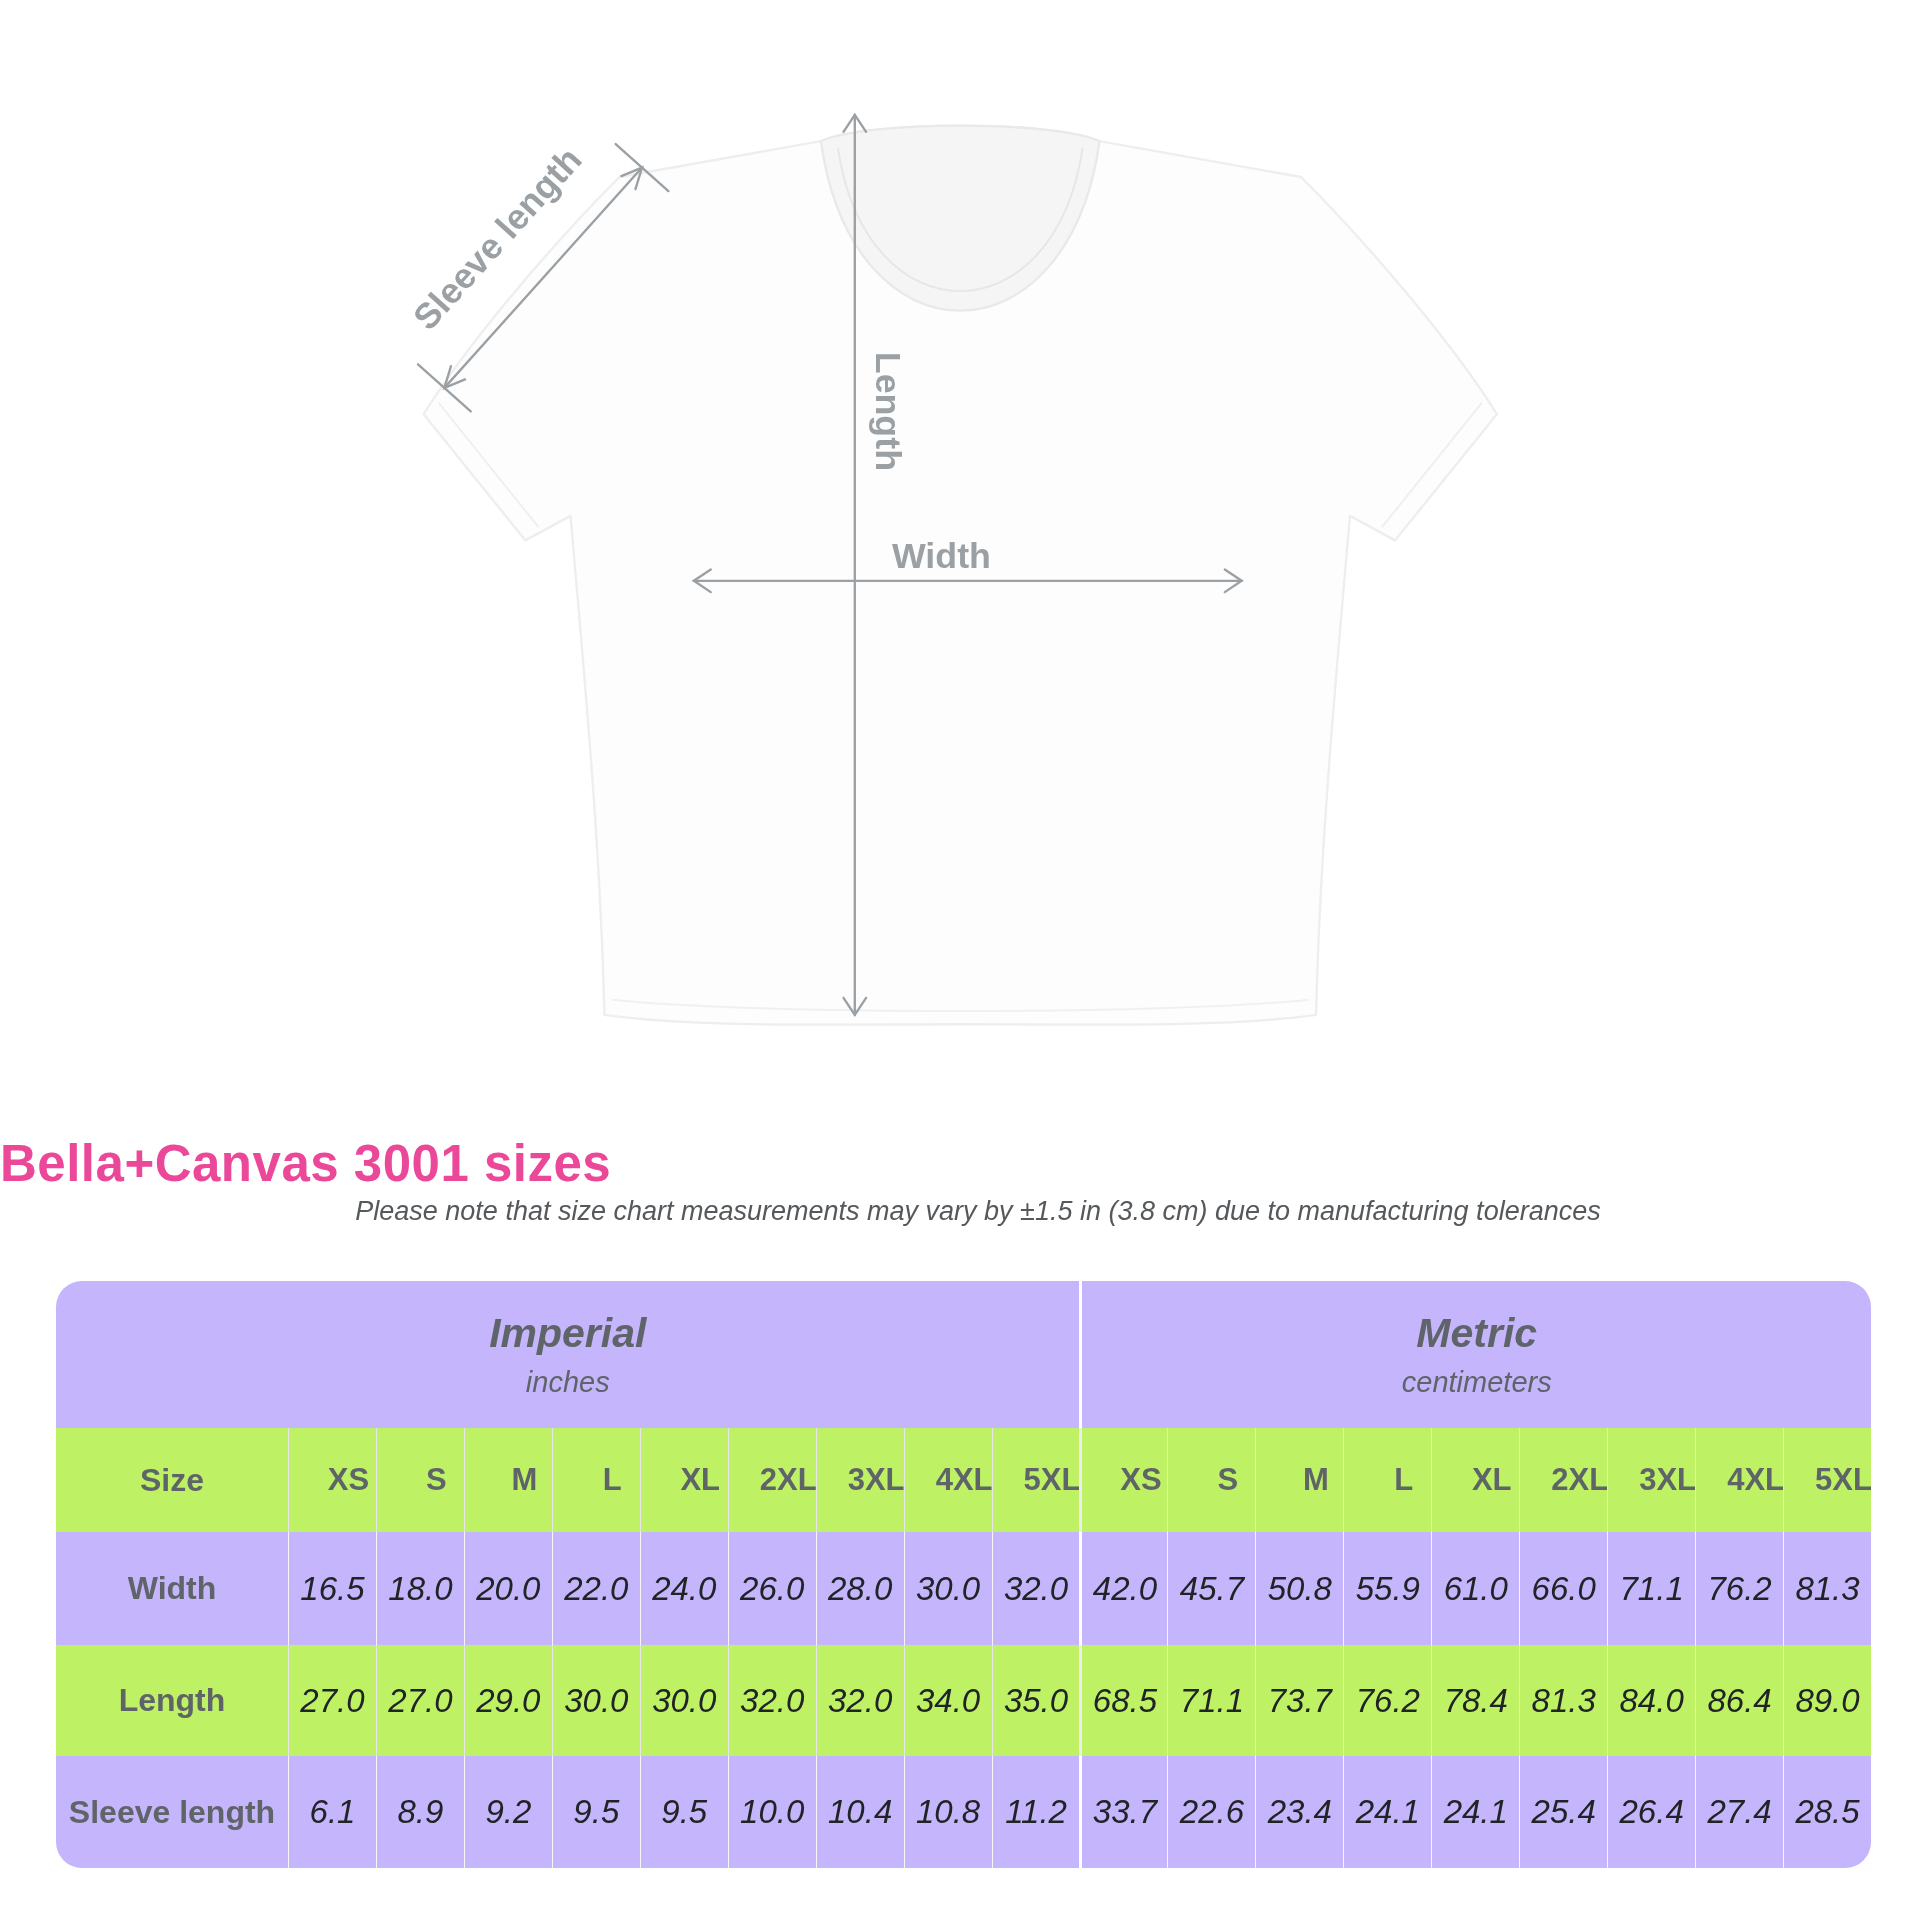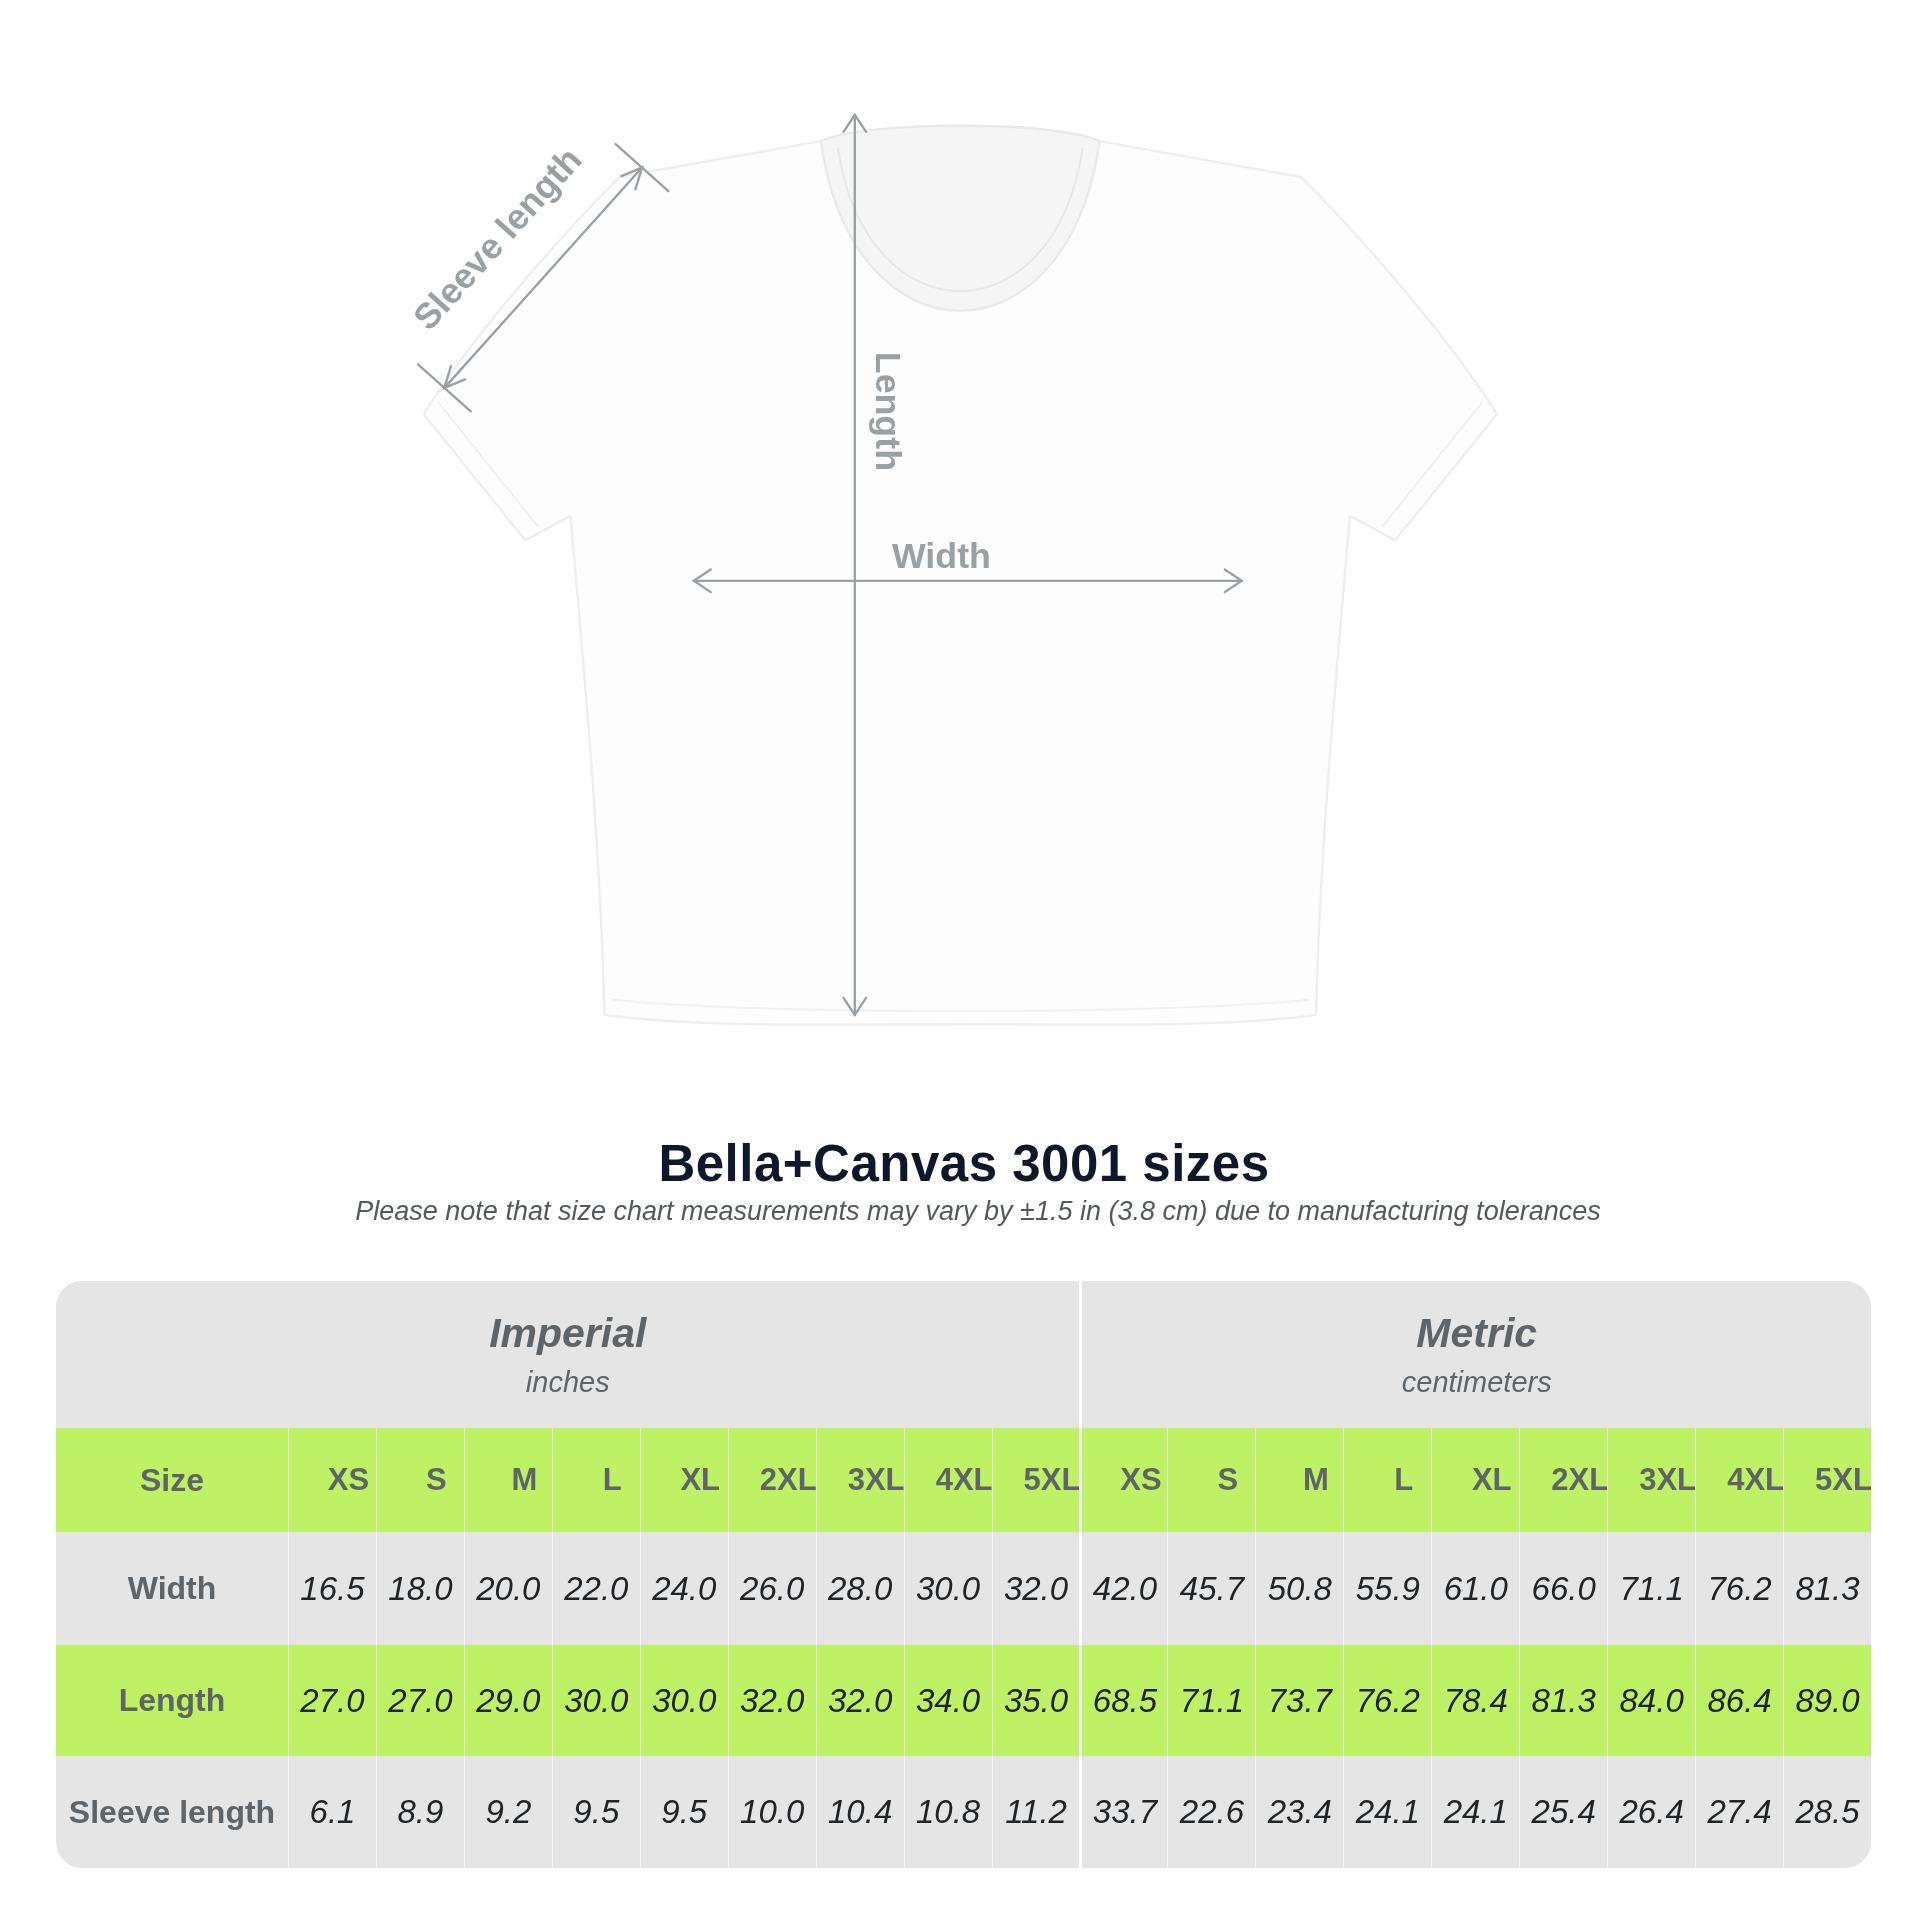--- a/index.html
+++ b/index.html
@@ -4,33 +4,33 @@
 <style>
   html,body{margin:0;padding:0;background:#fff;}
   body{width:1928px;height:1928px;position:relative;font-family:"Liberation Sans",sans-serif;overflow:hidden;}
 
   .stage{position:absolute;inset:0;width:1928px;height:1928px;}
 
   
   .shirt-svg{position:absolute;left:0;top:0;width:1928px;height:1092px;}
 
   
-  .title{position:absolute;top:1134px;left:0;width:1928px;text-align:center;
-         font-size:51px;font-weight:bold;color:#0f172a;letter-spacing:0.5px;}
+  .title{position:absolute;top:1134px;left:0;width:1928px;
+         font-size:51px;font-weight:bold;color:#ec4899;letter-spacing:0.5px;}
   .subtitle{position:absolute;top:1196px;left:0;width:1928px;text-align:center;
          font-size:27px;font-style:italic;color:#55595c;margin-left:14px;}
 
   
   .size-table{position:absolute;left:56px;top:1281px;width:1815px;height:587px;
          border-radius:26px;overflow:hidden;background:#fff;
          display:grid;
          grid-template-columns:232px repeat(18,1fr);
          grid-template-rows:147px 104px 113px 111px 112px;}
   .cell{display:flex;align-items:center;justify-content:center;min-width:0;}
-  .g{background:#e5e5e5;}
+  .g{background:#c4b5fd;}
   .w{background:#bef264;}
   .w.sep{border-left:1.9px solid #e6e6e6;}
   .g.sep{border-left:1.9px solid #f6f6f6;}
   .w.split{border-left:3.8px solid #ededed;}
   .g.split{border-left:3.8px solid #ffffff;}
   .lab{font-weight:bold;color:#5f6468;font-size:32px;}
   .sz{font-weight:bold;color:#5f6468;font-size:31px;padding-left:32px;}
   .val{color:#212426;font-size:33px;font-style:italic;}
   .band{flex-direction:column;gap:9.4px;}
   .band-imperial{grid-column:1 / span 10;}

